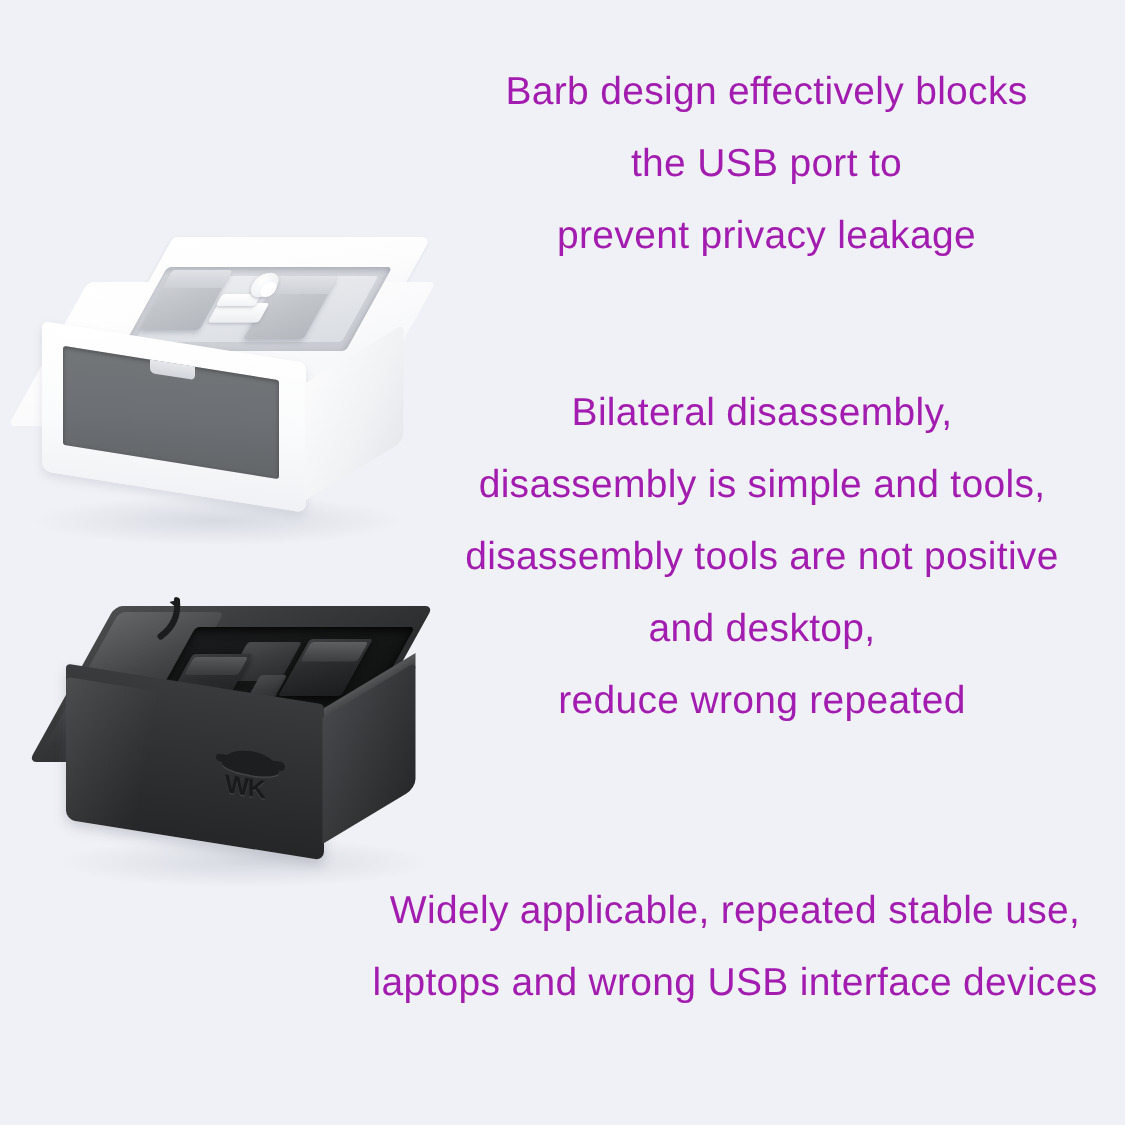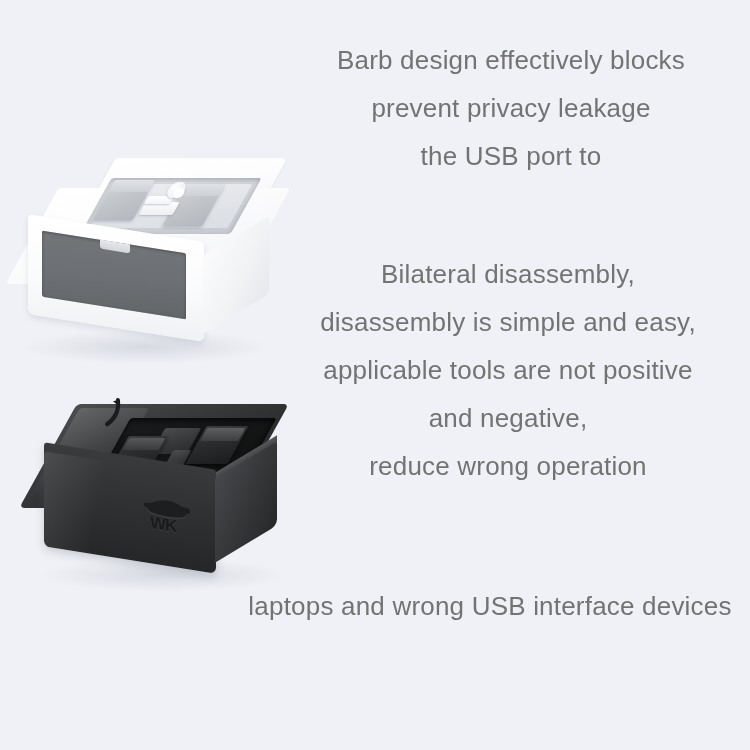--- a/index.html
+++ b/index.html
@@ -9,21 +9,21 @@
     font-family:"Liberation Sans",sans-serif;
     overflow:hidden;
     position:relative;
   }
   .stage{position:absolute;inset:0;width:750px;height:750px;}
 
   
   .textblock{
     position:absolute;
     text-align:center;
-    color:#737373;
+    color:#a21caf;
     font-size:26px;
     line-height:48px;
     letter-spacing:.2px;
     white-space:nowrap;
   }
   .textblock .ln{display:block;}
 
   #tb1{left:301px;top:36px;width:420px;}
   #tb2{left:273px;top:250px;width:470px;}
   #tb3{left:232px;top:582px;width:516px;}
@@ -312,29 +312,30 @@
         <svg width="26" height="34" viewBox="0 0 26 34" aria-hidden="true">
           <path d="M20 3 C21 12, 18 21, 9 29" stroke="#1b1c1d" stroke-width="4" fill="none" stroke-linecap="round"></path>
           <path d="M22 2 L15 5 L21 9 Z" fill="#1b1c1d"></path>
         </svg>
       </div>
     </div>
   </div>
 
   <div class="textblock" id="tb1">
     <span class="ln">Barb design effectively blocks</span>
+    <span class="ln">the USB port to</span>
     <span class="ln">prevent privacy leakage</span>
-    <span class="ln">the USB port to</span>
   </div>
 
   <div class="textblock" id="tb2">
     <span class="ln">Bilateral disassembly,</span>
-    <span class="ln">disassembly is simple and easy,</span>
-    <span class="ln">applicable tools are not positive</span>
-    <span class="ln">and negative,</span>
-    <span class="ln">reduce wrong operation</span>
+    <span class="ln">disassembly is simple and tools,</span>
+    <span class="ln">disassembly tools are not positive</span>
+    <span class="ln">and desktop,</span>
+    <span class="ln">reduce wrong repeated</span>
   </div>
 
   <div class="textblock" id="tb3">
+    <span class="ln">Widely applicable, repeated stable use,</span>
     <span class="ln">laptops and wrong USB interface devices</span>
   </div>
 
 </div>
 
 </body></html>

